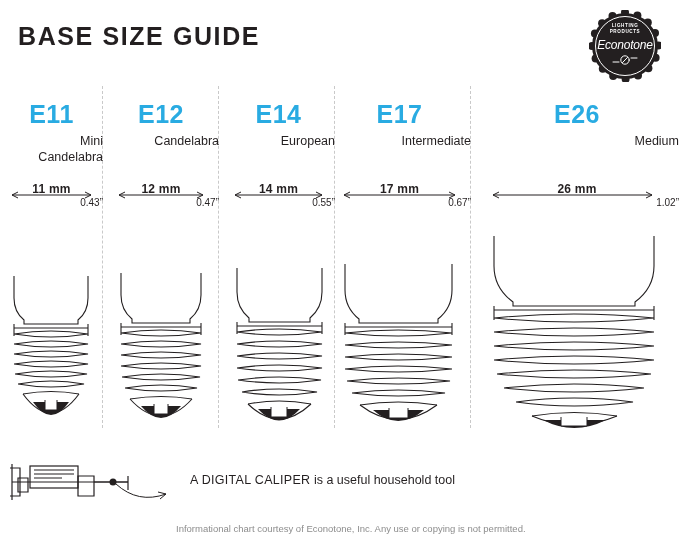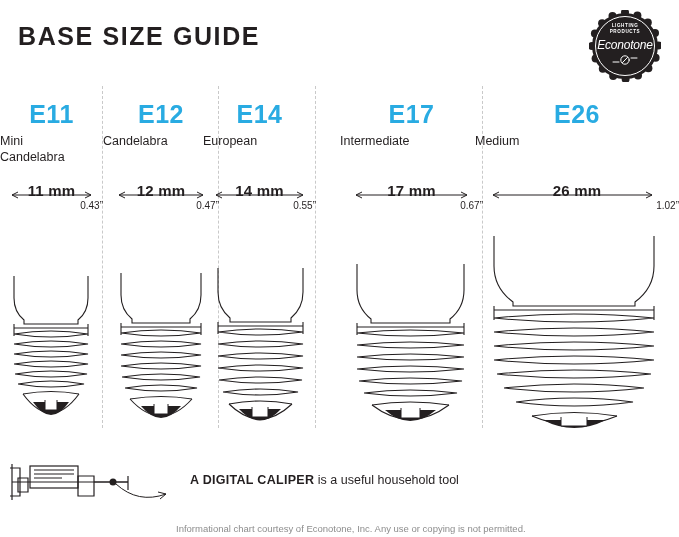--- a/index.html
+++ b/index.html
@@ -101,33 +101,33 @@
     text-align: center;
     color: #29abe2;
     font-size: 25px;
     font-weight: bold;
     letter-spacing: 0.5px;
   }
   .name {
     position: absolute;
     top: 55px;
     width: 100%;
-    text-align: left;
+    text-align: right;
     font-size: 12.5px;
     color: #231f20;
     line-height: 16px;
   }
   .dim-wrap {
     position: absolute;
     top: 104px;
     width: 100%;
     text-align: center;
   }
   .mm {
-    font-size: 15px;
+    font-size: 12px;
     font-weight: bold;
     color: #231f20;
     letter-spacing: 0.2px;
   }
   .inch {
     font-size: 10px;
     color: #231f20;
     margin-top: 1px;
     text-align: right;
   }
@@ -158,21 +158,21 @@
   #note-text {
     position: absolute;
     left: 190px;
     top: 32px;
     width: 470px;
     font-size: 12.5px;
     line-height: 17px;
     color: #231f20;
   }
   #note-text .lead {
-    font-weight: bold;
+    font-weight: normal;
     letter-spacing: 0.3px;
   }
   #footer-line {
     position: absolute;
     left: 176px;
     top: 83px;
     font-size: 9.5px;
     color: #8d8d8d;
   }
 </style>
@@ -291,21 +291,21 @@
         <path d="M22 115 Q58 109 94 115 Q58 121 22 115"></path>
         <path d="M27 126 Q58 121 89 126"></path>
         <path d="M18 50 L18 62 M98 50 L98 62"></path>
         <path d="M27 126 Q58 160 89 126"></path>
       </g>
       <path d="M38 133 Q58 157 78 133 Z" fill="#231f20" stroke="none"></path>
       <path d="M51 131 L51 141 L65 141 L65 131" fill="#ffffff" stroke="#231f20" stroke-width="1"></path>
     </svg>
   </div>
 
-  <div class="col" style="left:203px; width:113px;">
+  <div class="col" style="left:222px; width:113px;">
     <div class="divider"></div>
     <div class="code">E14</div>
     <div class="name">
       <div>European</div>
     </div>
     <div class="dim-wrap">
       <div class="mm">14 mm</div>
       <div class="inch">0.55”</div>
     </div>
     <svg class="arrow-svg" width="113" height="14" viewBox="0 0 113 14">
@@ -327,21 +327,21 @@
         <path d="M20 124 Q57 118 95 124 Q57 130 20 124"></path>
         <path d="M26 136 Q57 130 89 136"></path>
         <path d="M15 54 L15 66 M100 54 L100 66"></path>
         <path d="M26 136 Q57 166 89 136"></path>
       </g>
       <path d="M36 141 Q57 164 78 141 Z" fill="#231f20" stroke="none"></path>
       <path d="M49 139 L49 149 L65 149 L65 139" fill="#ffffff" stroke="#231f20" stroke-width="1"></path>
     </svg>
   </div>
 
-  <div class="col" style="left:340px; width:143px;">
+  <div class="col" style="left:328px; width:143px;">
     <div class="divider"></div>
     <div class="code">E17</div>
     <div class="name">
       <div>Intermediate</div>
     </div>
     <div class="dim-wrap">
       <div class="mm">17 mm</div>
       <div class="inch">0.67”</div>
     </div>
     <svg class="arrow-svg" width="143" height="14" viewBox="0 0 143 14">

